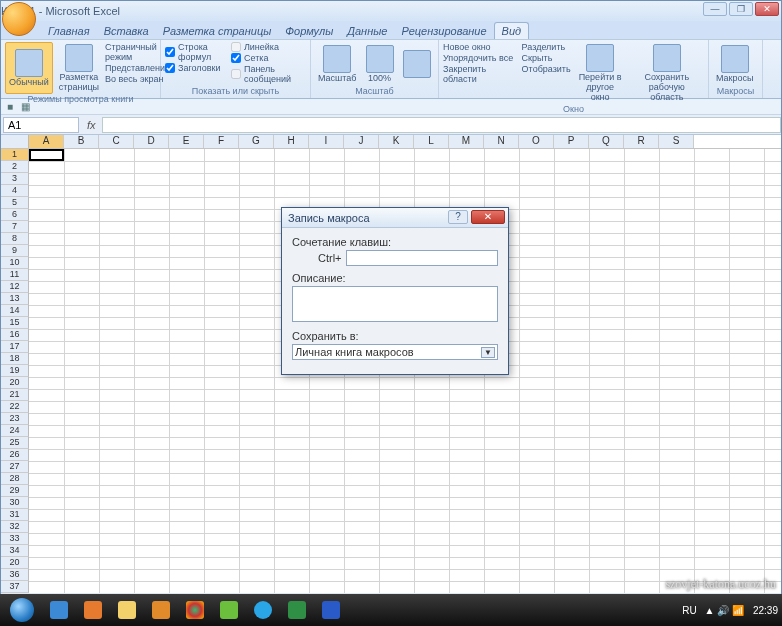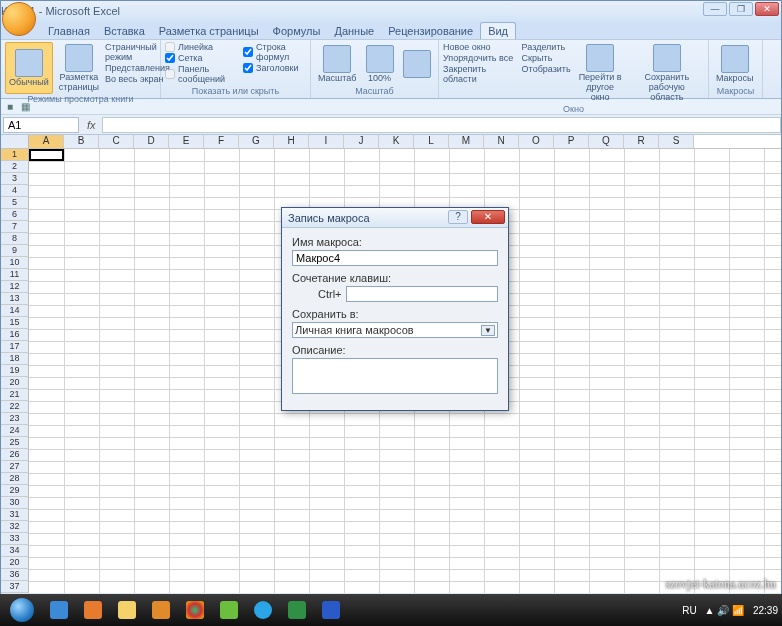--- a/index.html
+++ b/index.html
@@ -6,21 +6,21 @@
 body { width: 782px; height: 626px; background: #1a1a1a; position: relative; overflow: hidden; }
 .excel-window { position: absolute; top: 0; left: 0; width: 782px; height: 594px; background: #cfe0f7; border: 1px solid #6b8fb5; }
 .titlebar { height: 20px; background: linear-gradient(#e8f0fa,#d3e4f7); display: flex; align-items: center; justify-content: flex-start; position: relative; font-size: 11px; color: #435b78; }
 .titlebar .wincontrols { position: absolute; right: 2px; top: 1px; display: flex; gap: 2px; }
 .titlebar .wincontrols span { width: 24px; height: 14px; background: #dbe8f7; border: 1px solid #97b3d4; display: flex; align-items: center; justify-content: center; font-size: 9px; color: #405d82; border-radius: 2px; }
 .titlebar .close-btn { background: linear-gradient(#e99,#c55) !important; color: #fff !important; border-color: #a44 !important; }
 .office-btn { position: absolute; left: 1px; top: 1px; width: 34px; height: 34px; border-radius: 50%; background: radial-gradient(circle at 30% 30%, #ffd87a, #f5a32c 60%, #d4711a); border: 1px solid #b96f20; z-index: 5; }
 .qat { position: absolute; left: 40px; top: 3px; display: flex; gap: 6px; }
 .qat span { width: 14px; height: 14px; color: #3b5c85; font-size: 11px; }
 .tabs { height: 18px; display: flex; padding-left: 40px; font-size: 11px; color: #3a5a82; align-items: flex-end; }
-.tabs span { padding: 2px 7px; cursor: pointer; }
+.tabs span { padding: 2px 7px; cursor: pointer; font-style: italic; }
 .tabs .active { background: #e8f0fb; border: 1px solid #9ab4d5; border-bottom: none; border-radius: 3px 3px 0 0; }
 .ribbon { height: 60px; background: linear-gradient(#eaf2fc,#dde9f7); border-top: 1px solid #b8ccde; border-bottom: 1px solid #9fb9d6; display: flex; font-size: 9px; color: #3f5a7d; }
 .ribbon-group { border-right: 1px solid #c3d4e7; padding: 2px 4px; display: flex; flex-direction: column; justify-content: space-between; position: relative; }
 .ribbon-group .label { text-align: center; font-size: 9px; color: #5c7aa0; }
 .rg-content { display: flex; gap: 3px; flex: 1; }
 .rbtn { display: flex; flex-direction: column; align-items: center; justify-content: center; padding: 2px 3px; border-radius: 2px; }
 .rbtn .ico { width: 20px; height: 20px; background: #b6d0ee; border: 1px solid #7a9ec5; border-radius: 2px; }
 .rbtn.large .ico { width: 28px; height: 28px; }
 .rbtn.active { background: #fcd77a; border: 1px solid #e3a83c; }
 .chklist { display: flex; flex-direction: column; gap: 1px; font-size: 9px; }
@@ -121,40 +121,40 @@
           <span>Во весь экран</span>
         </div>
       </div>
       <div class="label">Режимы просмотра книги</div>
     </div>
 
     <div class="ribbon-group" style="width:150px">
       <div class="rg-content">
         <div class="chklist">
           <label class="chk">
+              <input type="checkbox" checked="" style="">
+              <span>Строка формул</span>
+            </label>
+          <label class="chk">
+              <input type="checkbox" checked="" style="">
+              <span>Заголовки</span>
+            </label>
+        </div>
+        <div class="chklist">
+          <label class="chk">
               <input type="checkbox" disabled="" style="">
               <span>Линейка</span>
             </label>
           <label class="chk">
               <input type="checkbox" checked="" style="">
               <span>Сетка</span>
             </label>
           <label class="chk">
               <input type="checkbox" disabled="" style="">
               <span>Панель сообщений</span>
-            </label>
-        </div>
-        <div class="chklist">
-          <label class="chk">
-              <input type="checkbox" checked="" style="">
-              <span>Строка формул</span>
-            </label>
-          <label class="chk">
-              <input type="checkbox" checked="" style="">
-              <span>Заголовки</span>
             </label>
         </div>
       </div>
       <div class="label">Показать или скрыть</div>
     </div>
 
     <div class="ribbon-group" style="width:128px">
       <div class="rg-content">
         <div class="rbtn large">
             <div class="ico"></div>
@@ -364,41 +364,37 @@
 </div>
 
 <div class="dialog">
   <div class="dialog-title">
     <span>Запись макроса</span>
     <span class="dhelp">?</span>
     <span class="dclose">✕</span>
   </div>
   <div class="dialog-body">
     <div class="dfield">
-      <label>Имя макроса:</label>
-      <input type="text" value="Макрос4" style="">
-    </div>
-    <div class="dfield">
       <label>Сочетание клавиш:</label>
       <div class="ctrl-row">
         <span>Ctrl+</span>
         <input type="text" value="" style="">
       </div>
+    </div>
+    <div class="dfield">
+      <label>Описание:</label>
+      <textarea class="dtextarea" style=""></textarea>
     </div>
     <div class="dfield">
       <label>Сохранить в:</label>
       <div class="dselect">
         <span>Личная книга макросов</span>
         <span class="arrow">▼</span>
       </div>
     </div>
-    <div class="dfield">
-      <label>Описание:</label>
-      <textarea class="dtextarea" style=""></textarea>
-    </div>
   </div>
 </div>
 
 <div class="watermark">szovjet-katona.ucoz.hu</div>
 
 <div class="taskbar">
   <div class="start-btn">
       <div class="start-orb"></div>
     </div>
   <div class="tb-icon">

